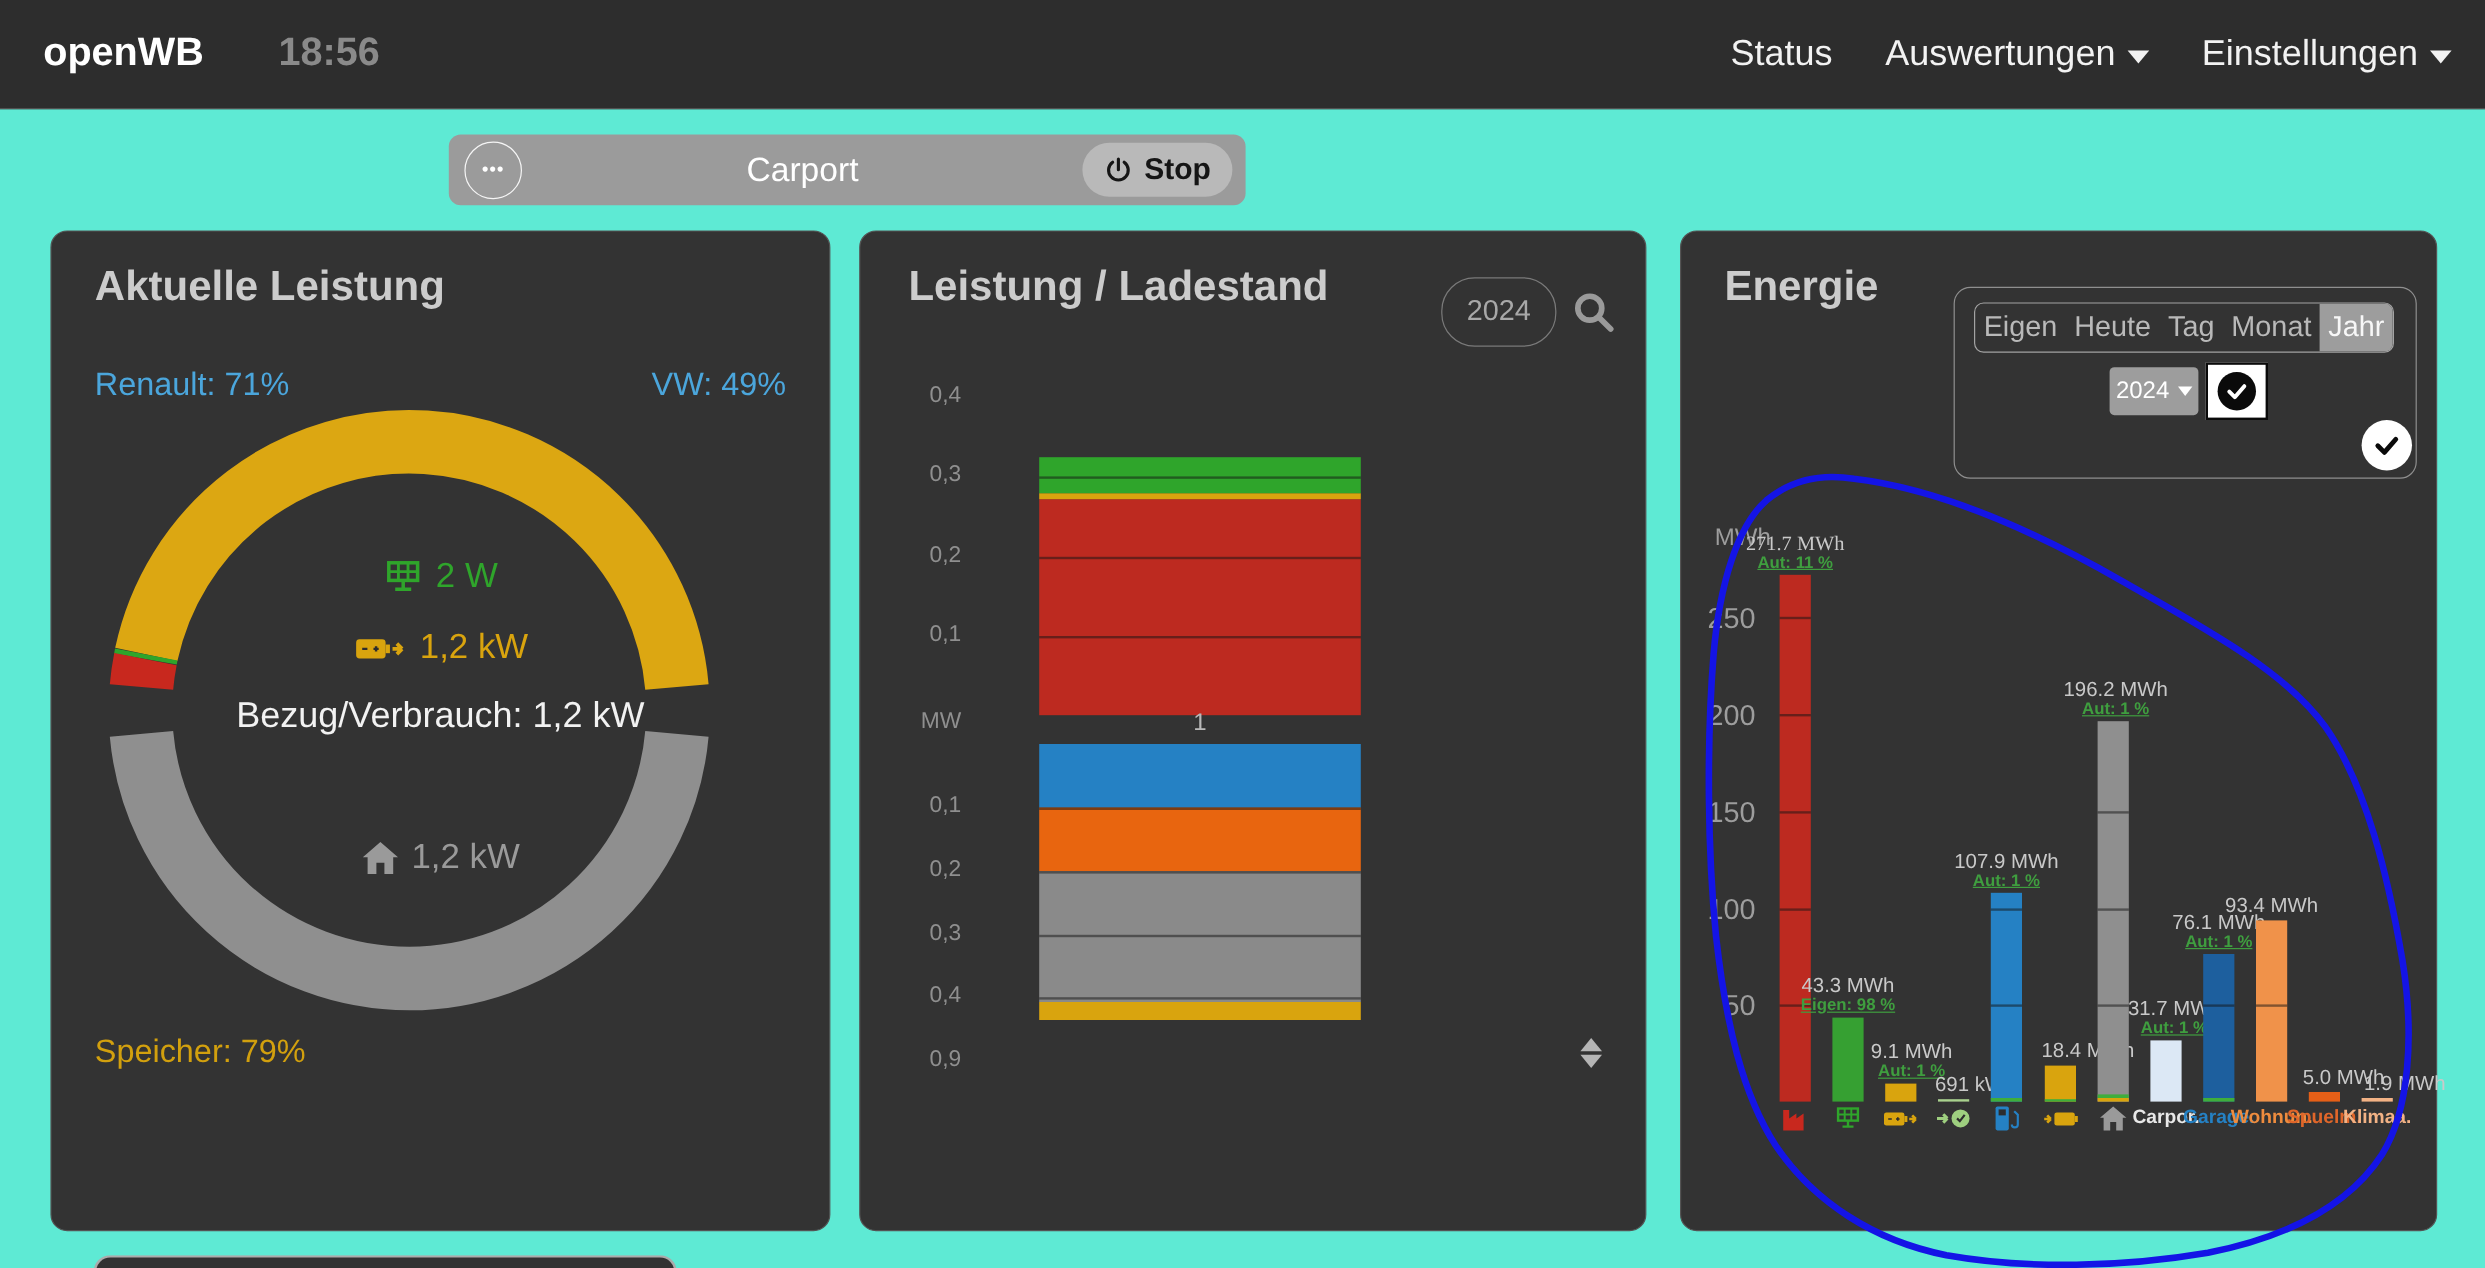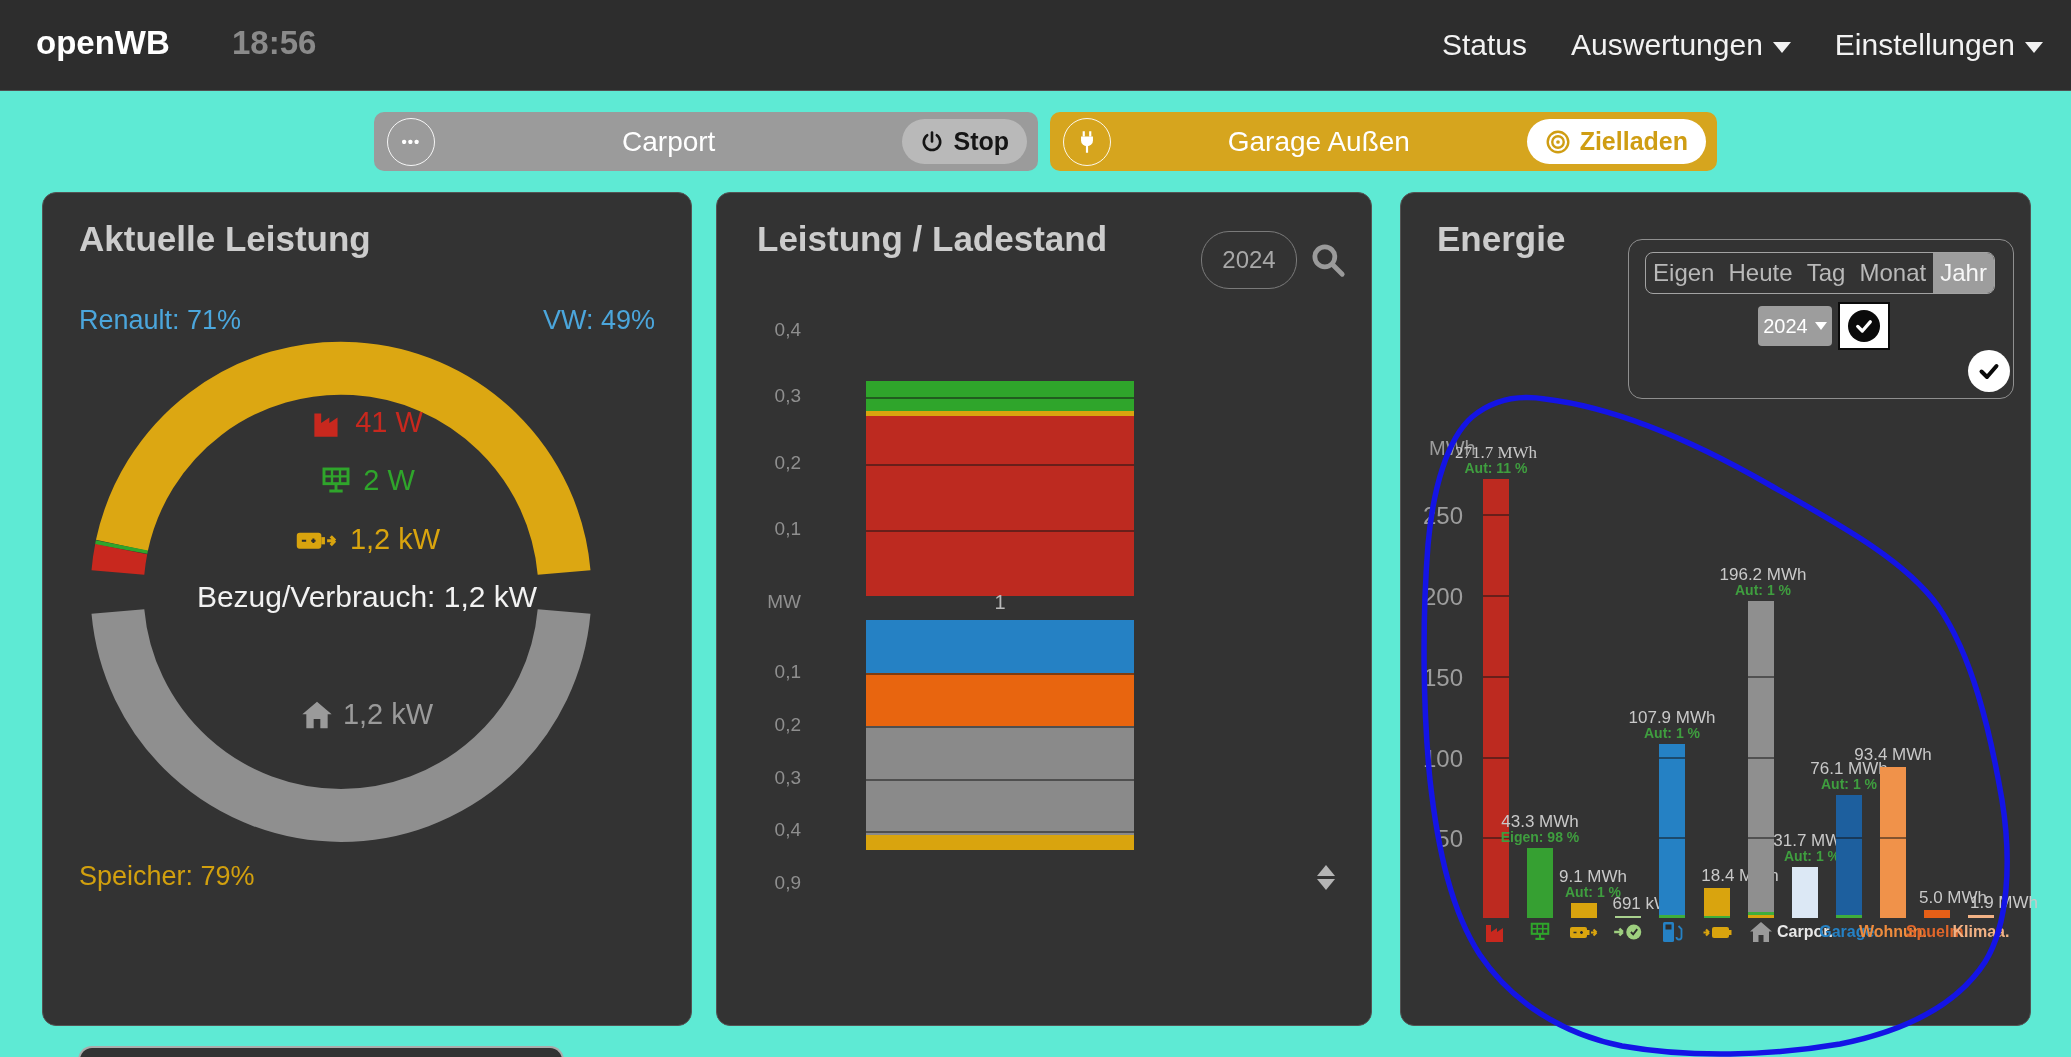--- a/index.html
+++ b/index.html
@@ -63,21 +63,21 @@
   .checkbox-dark .dot{width:32px;height:32px;background:#0a0a0a;border-radius:50%;display:flex;align-items:center;justify-content:center;color:#ffffff;}
   .circle-check{position:absolute;left:339px;top:110px;width:42px;height:42px;background:#ffffff;border-radius:50%;display:flex;align-items:center;justify-content:center;color:#0a0a0a;cursor:pointer;}
 
   
   #chart-energy{position:absolute;left:0;top:0;width:100%;height:100%;}
   .e-tick{position:absolute;width:50px;text-align:right;font-size:24px;color:#9d9d9d;}
   .e-unit{position:absolute;font-size:20px;color:#9d9d9d;}
   .e-bar{position:absolute;}
   .e-line{position:absolute;left:0;right:0;height:2px;background:rgba(20,20,20,.5);}
   .e-val{position:absolute;text-align:center;font-size:17px;color:#c9c9c9;white-space:nowrap;}
-  .e-sub{position:absolute;text-align:center;font-size:14px;font-weight:bold;white-space:nowrap;}
+  .e-sub{position:absolute;text-align:center;font-size:14px;font-weight:bold;white-space:nowrap;text-decoration:underline;}
   .e-ax-ic{position:absolute;display:flex;justify-content:center;}
   .e-ax-tx{position:absolute;text-align:center;font-size:16px;font-weight:bold;white-space:nowrap;}
 
   
   #annotation{position:absolute;left:0;top:0;z-index:60;pointer-events:none;}
   #partial-card{position:absolute;left:78px;top:1046px;width:482px;height:30px;border:2px solid #ababab;border-bottom:none;border-radius:14px 14px 0 0;background:#323232;}
 </style>
 </head>
 <body>
 
@@ -107,60 +107,31 @@
       </span>
     <span class="cp-name">Carport</span>
     <span class="cp-chip">
       <span class="ic" style="width:24px;height:24px;"><svg viewBox="0 0 24 24" width="100%" height="100%" fill="none" stroke="currentColor" stroke-width="2.6" stroke-linecap="round">
             <path d="M12 2.5v9"></path>
             <path d="M7.2 5.2a8.2 8.2 0 109.6 0"></path>
           </svg></span>
       <span>Stop</span>
     </span>
   </div>
-  <div id="cp-garage" class="cp-btn">
-    <span class="cp-circle">
-        <span class="ic" style="width:26px;height:26px;color:#fff;display:flex;">
-          <svg viewBox="0 0 24 24" width="100%" height="100%">
-            <path d="M9 2v5M15 2v5M12 15.5V22" fill="none" stroke="currentColor" stroke-width="2"></path>
-            <path d="M6.5 7h11v3.5a5.5 5.5 0 01-11 0z" fill="currentColor"></path>
-          </svg>
-        </span>
-      </span>
-    <span class="cp-name">Garage Außen</span>
-    <span class="cp-chip">
-      <span class="ic" style="width:26px;height:26px;display:flex;">
-          <svg viewBox="0 0 24 24" width="100%" height="100%" fill="none" stroke="currentColor">
-            <circle cx="12" cy="12" r="9.5" stroke-width="2.2"></circle>
-            <circle cx="12" cy="12" r="5.3" stroke-width="2.2"></circle>
-            <circle cx="12" cy="12" r="1.7" fill="currentColor" stroke="none"></circle>
-          </svg>
-        </span>
-      <span>Zielladen</span>
-    </span>
-  </div>
 
   <div id="card-leistung" class="card">
     <div class="card-title">Aktuelle Leistung</div>
     <div id="soc-left" class="soc-label">Renault: 71%</div>
     <div id="soc-right" class="soc-label">VW: 49%</div>
     <svg id="gauge-svg" width="648" height="832" viewBox="0 0 648 832">
       <path d="M 78.9 352.4 A 224 224 0 0 1 521.1 379.5" fill="none" stroke="#dca712" stroke-width="53"></path>
       <path d="M 78.2 356.2 A 224 224 0 0 1 78.9 352.4" fill="none" stroke="#2fa52b" stroke-width="53"></path>
       <path d="M 74.9 379.5 A 224 224 0 0 1 78.2 356.2" fill="none" stroke="#c8281e" stroke-width="53"></path>
       <path d="M 74.9 418.5 A 224 224 0 0 0 521.1 418.5" fill="none" stroke="#8f8f8f" stroke-width="53"></path>
     </svg>
-    <div class="flow-row" style="top:213px;color:#c8281e;">
-      <span class="ic" style="width:34px;height:30px;">
-          <svg viewBox="0 0 24 22" width="100%" height="100%">
-            <path fill="currentColor" d="M2 21V4h5v7l6-4v4l6-4v14H2z"></path>
-          </svg>
-        </span>
-      <span>41 W</span>
-    </div>
     <div class="flow-row" style="top:271px;color:#2fa52b;">
       <span class="ic" style="width:34px;height:32px;">
           <svg viewBox="0 0 24 24" width="100%" height="100%" fill="none" stroke="currentColor">
             <rect x="3" y="3" width="18" height="11" stroke-width="2.2"></rect>
             <path d="M3 8.5h18M9 3v11M15 3v11" stroke-width="1.8"></path>
             <path d="M12 14v5M7 19.5h10" stroke-width="2.2"></path>
           </svg>
         </span>
       <span>2 W</span>
     </div>

